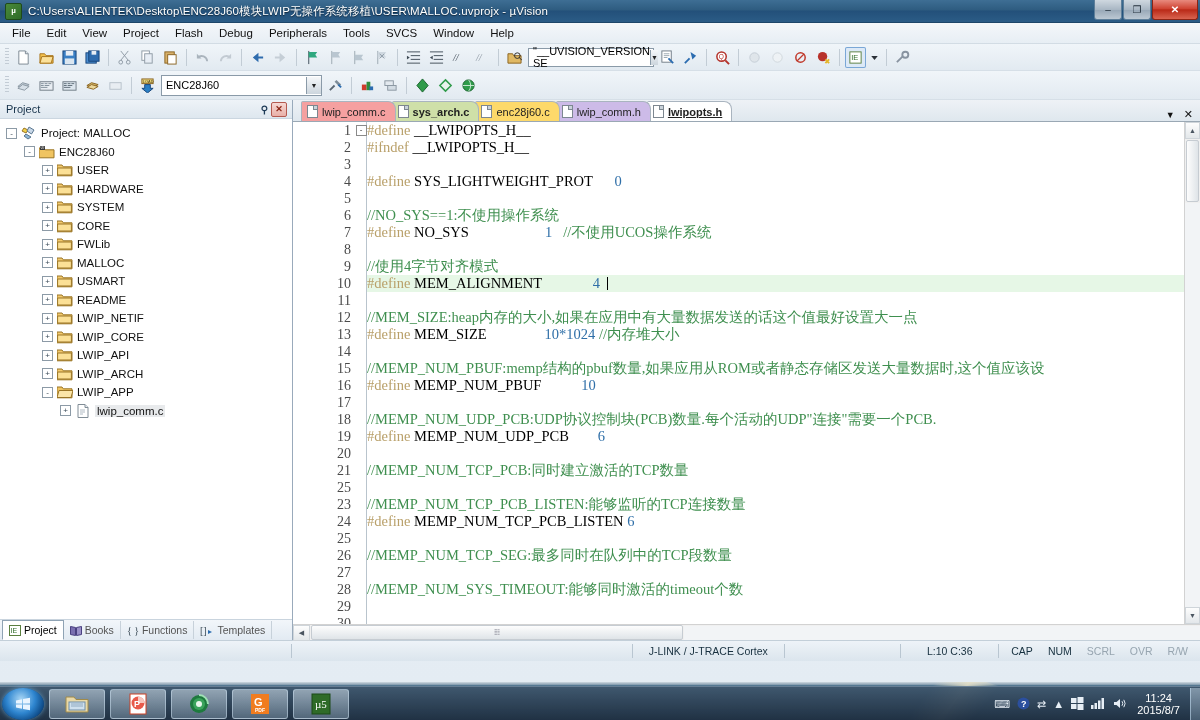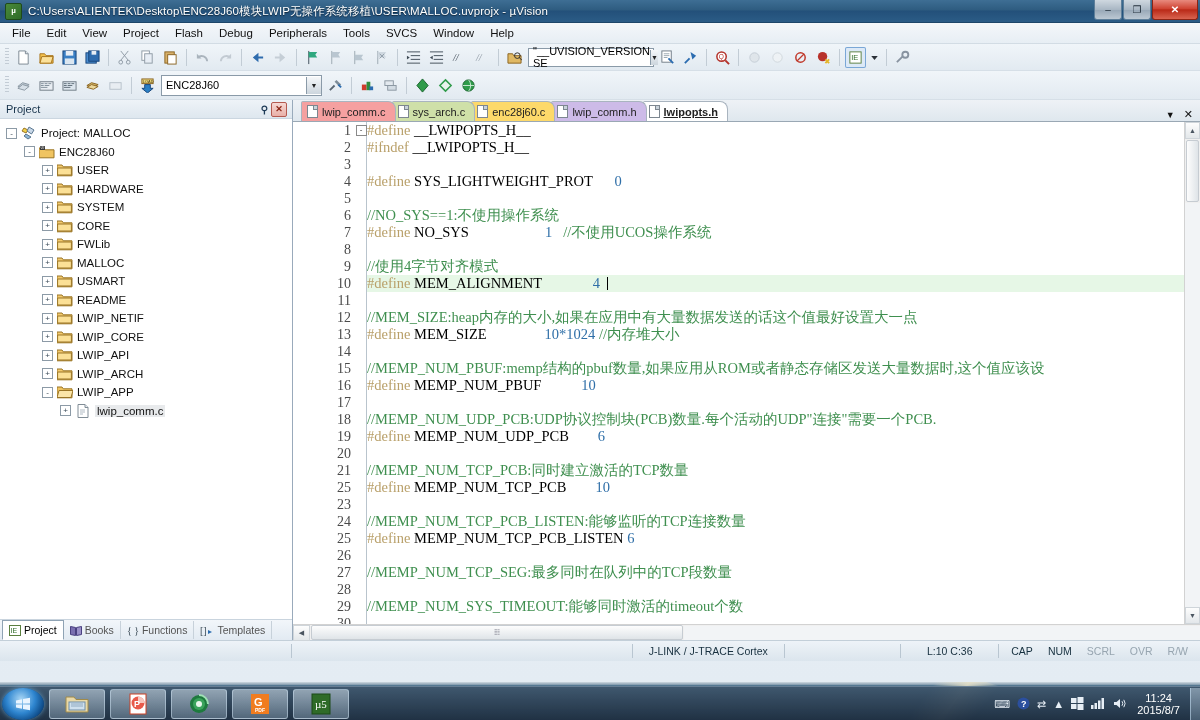--- a/index.html
+++ b/index.html
@@ -787,21 +787,21 @@
           </div>
         </div>
     </div>
 
     <div class="editor-area">
       <div class="tabbar" id="etabs">
         <div class="etab" style="background: rgb(245, 160, 160); z-index: 10;">
             <span class="doc"></span>
             <span class="lbl">lwip_comm.c</span>
           </div>
-          <div class="etab" style="background: rgb(207, 224, 168); z-index: 9;">
+          <div class="etab" style="background: rgb(207, 224, 168); z-index: 9; font-weight: bold;">
             <span class="doc"></span>
             <span class="lbl">sys_arch.c</span>
           </div>
           <div class="etab" style="background: rgb(253, 217, 106); z-index: 8;">
             <span class="doc"></span>
             <span class="lbl">enc28j60.c</span>
           </div>
           <div class="etab" style="background: rgb(205, 187, 232); z-index: 7;">
             <span class="doc"></span>
             <span class="lbl">lwip_comm.h</span>
@@ -900,21 +900,20 @@
               <div class="cline"><span class="cmt">//MEM_SIZE:heap内存的大小,如果在应用中有大量数据发送的话这个值最好设置大一点</span></div>
               <div class="cline"><span class="kw">#define </span><span>MEM_SIZE                </span><span class="num">10*1024</span><span> </span><span class="cmt">//内存堆大小</span></div>
               <div class="cline"></div>
               <div class="cline"><span class="cmt">//MEMP_NUM_PBUF:memp结构的pbuf数量,如果应用从ROM或者静态存储区发送大量数据时,这个值应该设</span></div>
               <div class="cline"><span class="kw">#define </span><span>MEMP_NUM_PBUF           </span><span class="num">10</span></div>
               <div class="cline"></div>
               <div class="cline"><span class="cmt">//MEMP_NUM_UDP_PCB:UDP协议控制块(PCB)数量.每个活动的UDP"连接"需要一个PCB.</span></div>
               <div class="cline"><span class="kw">#define </span><span>MEMP_NUM_UDP_PCB        </span><span class="num">6</span></div>
               <div class="cline"></div>
               <div class="cline"><span class="cmt">//MEMP_NUM_TCP_PCB:同时建立激活的TCP数量</span></div>
-              <div class="cline"><span class="kw">#define </span><span>MEMP_NUM_TCP_PCB        </span><span class="num">10</span></div>
               <div class="cline"></div>
               <div class="cline"><span class="cmt">//MEMP_NUM_TCP_PCB_LISTEN:能够监听的TCP连接数量</span></div>
               <div class="cline"><span class="kw">#define </span><span>MEMP_NUM_TCP_PCB_LISTEN </span><span class="num">6</span></div>
               <div class="cline"></div>
               <div class="cline"><span class="cmt">//MEMP_NUM_TCP_SEG:最多同时在队列中的TCP段数量</span></div>
               <div class="cline"></div>
               <div class="cline"><span class="cmt">//MEMP_NUM_SYS_TIMEOUT:能够同时激活的timeout个数</span></div>
             </div>
         </div>
         <div class="vscroll">

